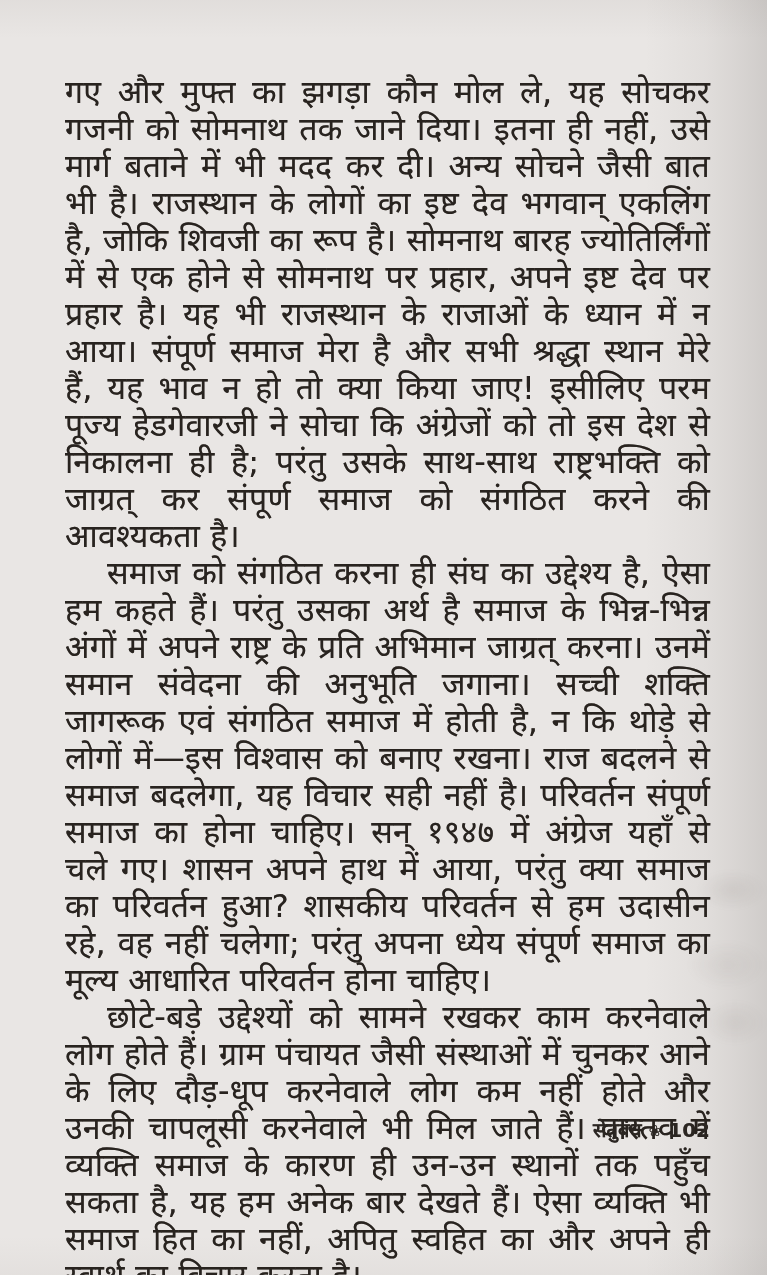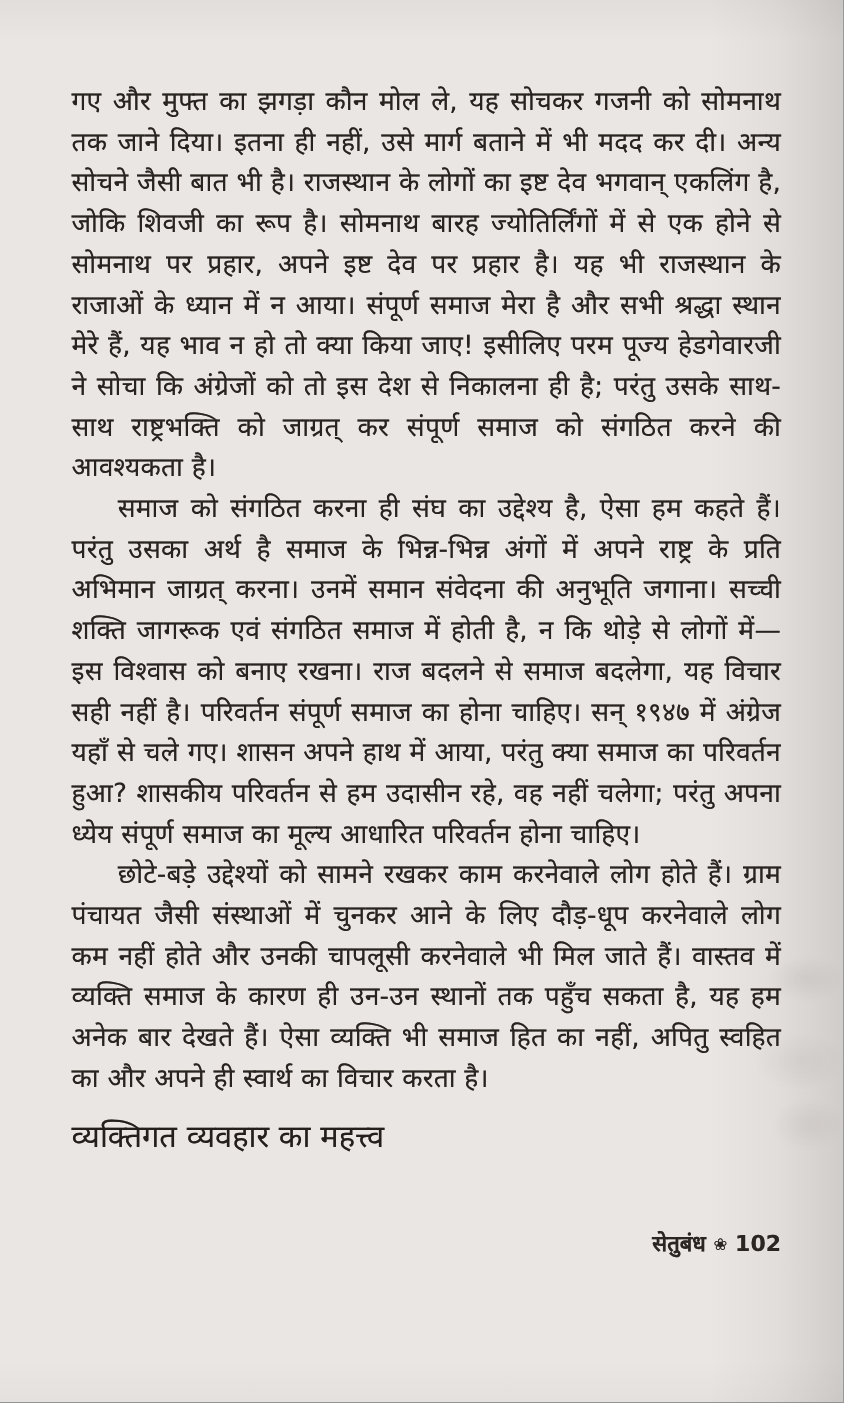--- a/index.html
+++ b/index.html
@@ -45,21 +45,21 @@
   }
   .text-block {
     position: absolute;
     left: 65px;
     right: 57px;
     top: 74px;
     color: #28231f;
   }
   .para {
     margin: 0;
-    font-size: 24px;
+    font-size: 32px;
     line-height: 37px;
     text-align: justify;
     text-justify: inter-word;
     letter-spacing: 0.2px;
     text-shadow: 0 0 0.5px rgba(45,40,35,0.55);
   }
   .para.indent { text-indent: 42px; }
   .heading {
     margin: 17px 0 6px 0;
     font-size: 28px;

